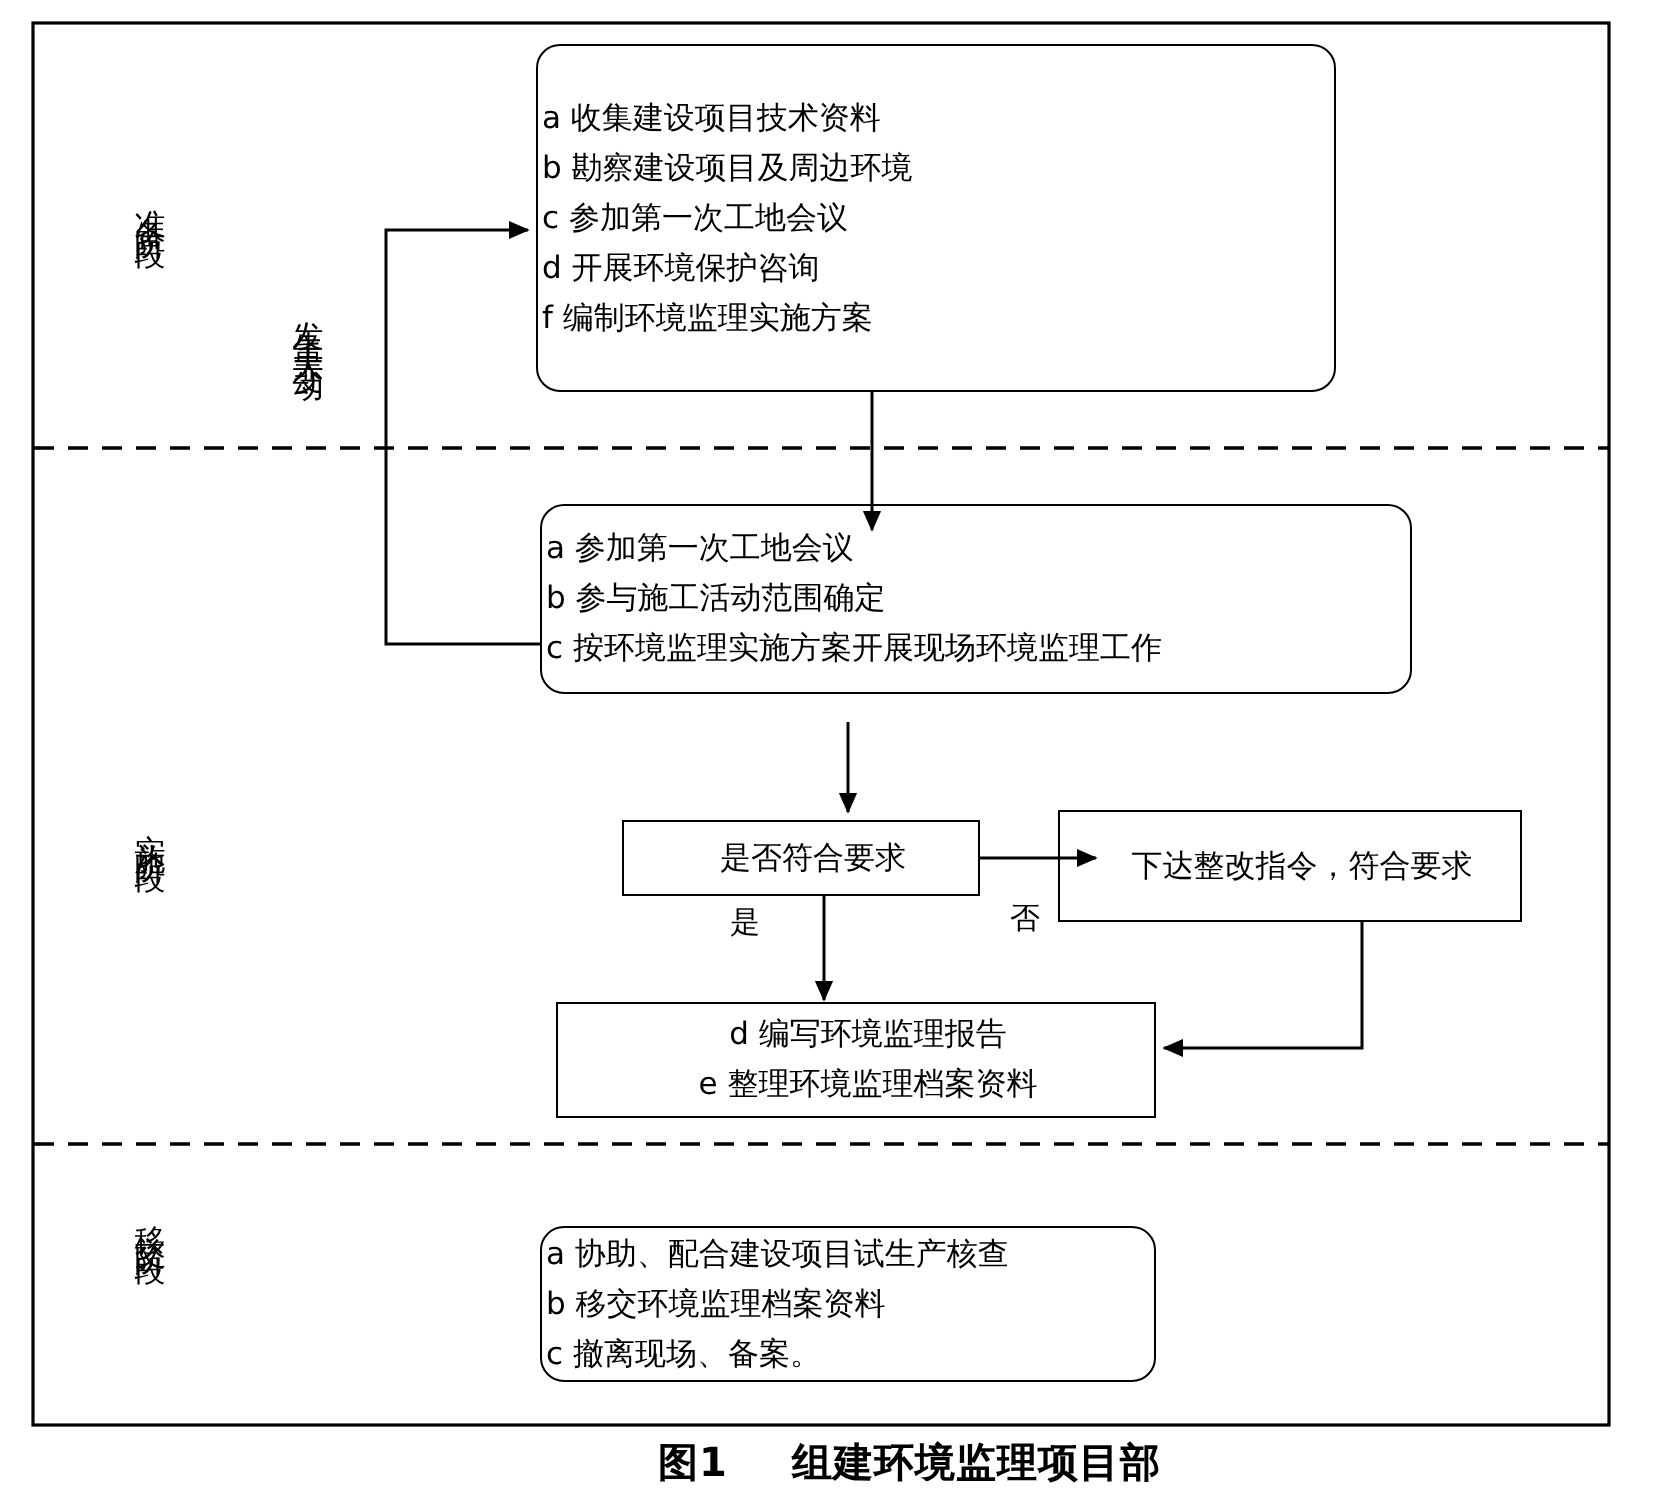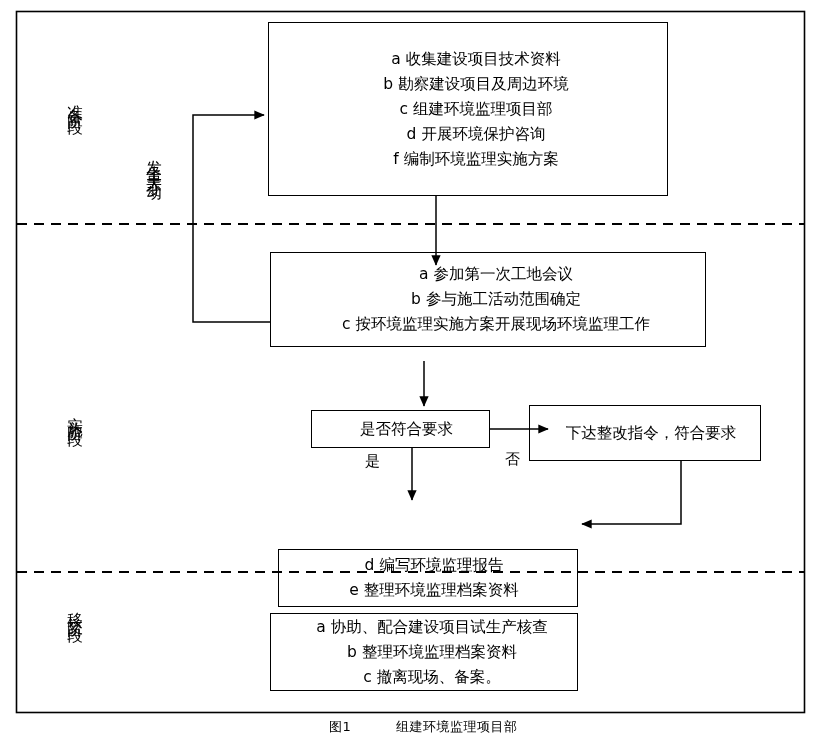--- a/index.html
+++ b/index.html
@@ -37,43 +37,43 @@
     flex-direction: column;
     justify-content: center;
     padding-left: 12px;
   }
   .node .line {
     font-size: 15.5px;
     line-height: 25px;
     white-space: nowrap;
     letter-spacing: 0px;
   }
-  .node.left-align { align-items: center; padding-left: 16px; }
-  .node.center-align { align-items: center; margin-top: 48px; }
+  .node.left-align { align-items: flex-start; padding-left: 2px; border-radius: 12px; }
+  .node.center-align { align-items: center; }
   .node.single { justify-content: center; align-items: center; }
   .node.single .line { font-size: 15.5px; }
 
   .vlabel {
     position: absolute;
     writing-mode: vertical-rl;
     text-orientation: upright;
     font-size: 15.5px;
     line-height: 23px;
     letter-spacing: 5px;
     white-space: nowrap;
   }
   .edge-label {
     position: absolute;
     font-size: 15px;
     white-space: nowrap;
   }
   .caption {
     position: absolute;
-    font-size: 13px;
-    font-weight: normal;
+    font-size: 20px;
+    font-weight: bold;
     white-space: nowrap;
     letter-spacing: 0.5px;
     text-align: right;
   }
 </style>
 </head>
 <body>
 
 <div id="canvas">
 
@@ -106,21 +106,21 @@
 
   <div class="vlabel" style="left:63px; top:404px;">实施阶段</div>
 
   <div class="vlabel" style="left:63px; top:600px;">移交阶段</div>
 
   <div class="vlabel" style="left:142px; top:148px;">发生重大变动</div>
 
   <div class="node left-align" style="left:268px; top:22px; width:400px; height:174px;">
     <div class="line">a 收集建设项目技术资料</div>
     <div class="line">b 勘察建设项目及周边环境</div>
-    <div class="line">c 组建环境监理项目部</div>
+    <div class="line">c 参加第一次工地会议</div>
     <div class="line">d 开展环境保护咨询</div>
     <div class="line">f 编制环境监理实施方案</div>
   </div>
 
   <div class="node left-align" style="left:270px; top:252px; width:436px; height:95px;">
     <div class="line">a 参加第一次工地会议</div>
     <div class="line">b 参与施工活动范围确定</div>
     <div class="line">c 按环境监理实施方案开展现场环境监理工作</div>
   </div>
 
@@ -132,21 +132,21 @@
     <div class="line">下达整改指令，符合要求</div>
   </div>
 
   <div class="node center-align" style="left:278px; top:501px; width:300px; height:58px;">
     <div class="line">d 编写环境监理报告</div>
     <div class="line">e 整理环境监理档案资料</div>
   </div>
 
   <div class="node left-align" style="left:270px; top:601px; width:308px; height:78px;margin-top:12px;">
     <div class="line">a 协助、配合建设项目试生产核查</div>
-    <div class="line">b 整理环境监理档案资料</div>
+    <div class="line">b 移交环境监理档案资料</div>
     <div class="line">c 撤离现场、备案。</div>
   </div>
 
   <div class="edge-label" style="left:365px; top:452px;">是</div>
 
   <div class="edge-label" style="left:505px; top:450px;">否</div>
 
   <div class="caption" style="left:329px; top:718px;">图1</div>
   <div class="caption" style="left:396px; top:718px;">组建环境监理项目部</div>
 

